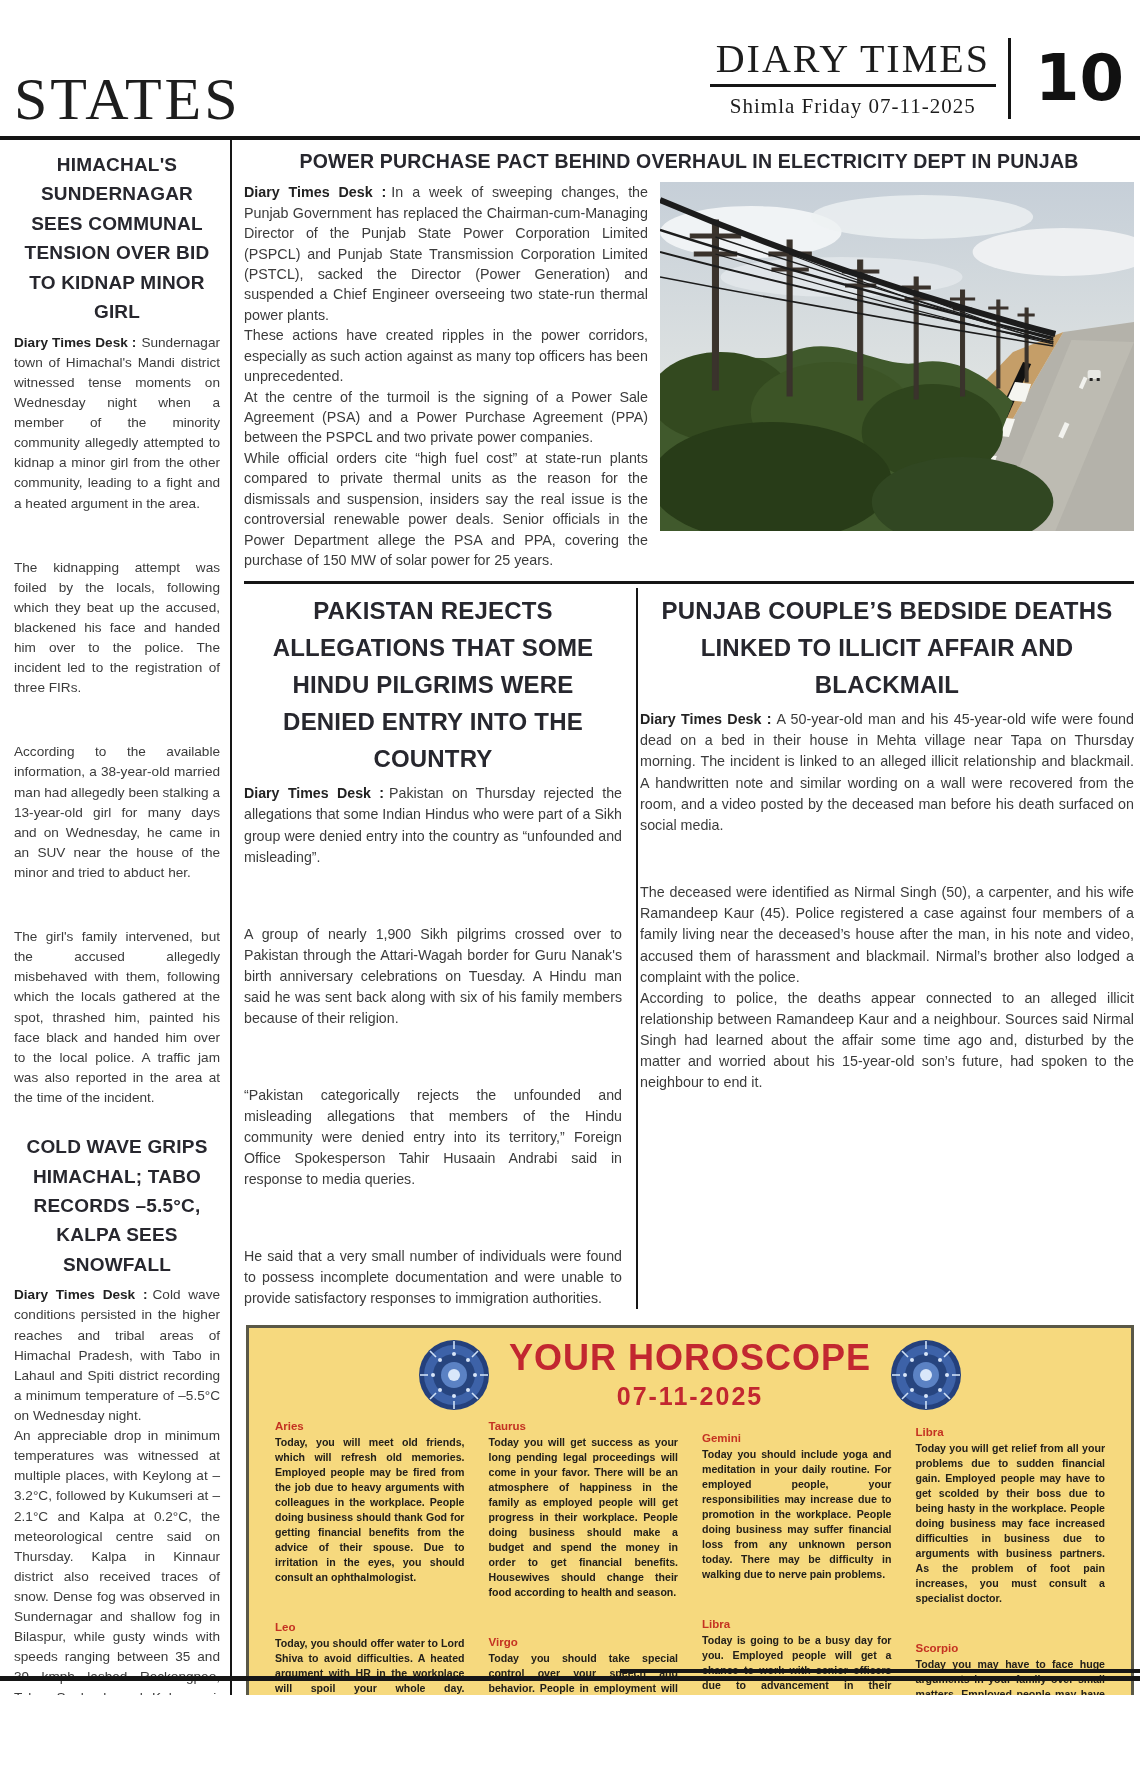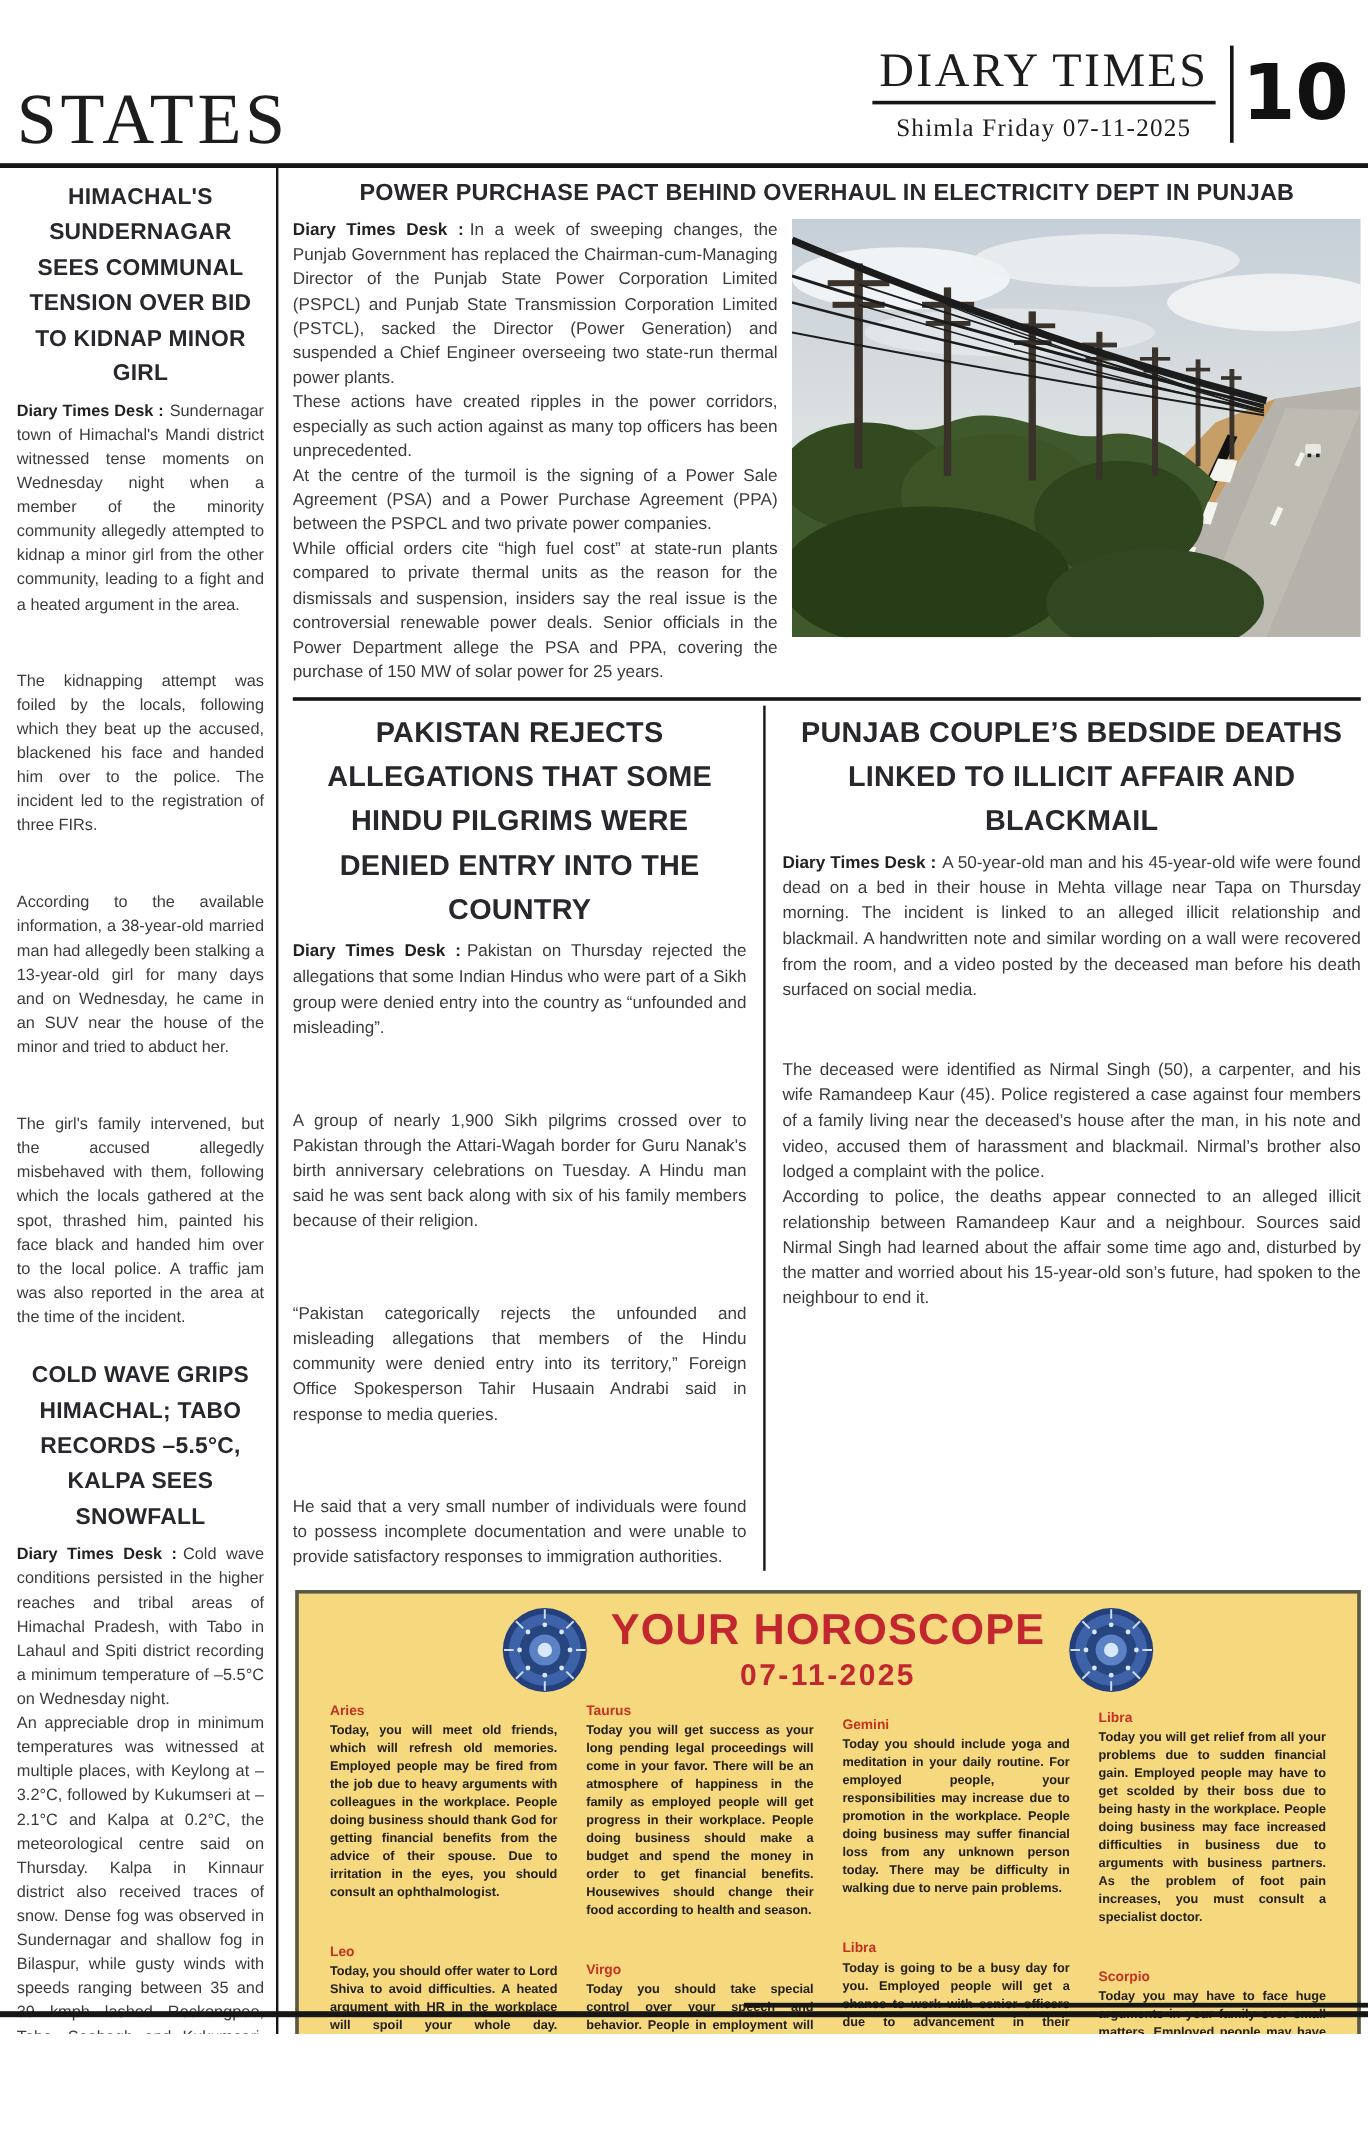--- a/index.html
+++ b/index.html
@@ -22,21 +22,21 @@
   }
   .mast{position:absolute;right:16px;top:38px;display:flex;align-items:flex-start;}
   .mast-main{text-align:center;padding-right:12px;border-right:3px solid #151515;}
   .mast-title{
     font-family:"Liberation Serif", serif;font-size:40px;color:#1d1d1d;
     letter-spacing:2px;border-bottom:3px solid #151515;padding:0 6px 4px 6px;line-height:1.05;
   }
   .mast-date{font-family:"Liberation Serif", serif;font-size:21px;color:#1d1d1d;margin-top:7px;letter-spacing:1px;}
   .page-num{
     font-family:"DejaVu Sans", sans-serif;font-weight:bold;font-size:64px;color:#111;
-    line-height:0.95;padding-left:7px;align-self:center;
+    line-height:0.95;padding-left:24px;align-self:center;
   }
   
   .main{display:flex;height:1650px;}
   .left-col{
     width:232px;min-width:232px;box-sizing:border-box;
     padding:6px 10px 0 14px;border-right:2px solid #161616;
   }
   .right-col{flex:1;box-sizing:border-box;padding:4px 6px 0 12px;}
   
   .headline{
@@ -56,21 +56,21 @@
   .power-headline{font-size:19.5px;margin:2px 0 6px 0;}
   .power-body{display:flex;gap:12px;}
   .power-text{width:404px;min-width:404px;font-size:14.3px;line-height:1.43;text-align:justify;}
   .power-text p{margin:0;}
   .photo-wrap{flex:1;height:349px;overflow:hidden;}
   .photo-wrap svg{display:block;width:100%;height:100%;}
   .right-rule{border-top:3px solid #161616;margin:10px 0 4px 0;}
   
   .two-col{display:flex;margin-top:2px;}
   .col-pak{width:392px;min-width:392px;box-sizing:border-box;padding-right:14px;}
-  .col-couple{flex:1;box-sizing:border-box;padding-left:14px;border-left:2px solid #161616;}
+  .col-couple{flex:1;box-sizing:border-box;padding-left:2px;border-left:2px solid #161616;}
   .col-pak .headline,.col-couple .headline{font-size:24px;}
   .col-pak p{margin:4px 0 56px 0;}
   .col-pak p:last-child{margin-bottom:0;}
   .col-couple p{margin:0 0 46px 0;}
   .col-couple p.tight{margin-bottom:0;}
   .col-couple .body-txt{font-size:14.3px;}
   .col-pak .body-txt{font-size:14.2px;}
   
   .horo{
     margin:16px 0 0 2px;

